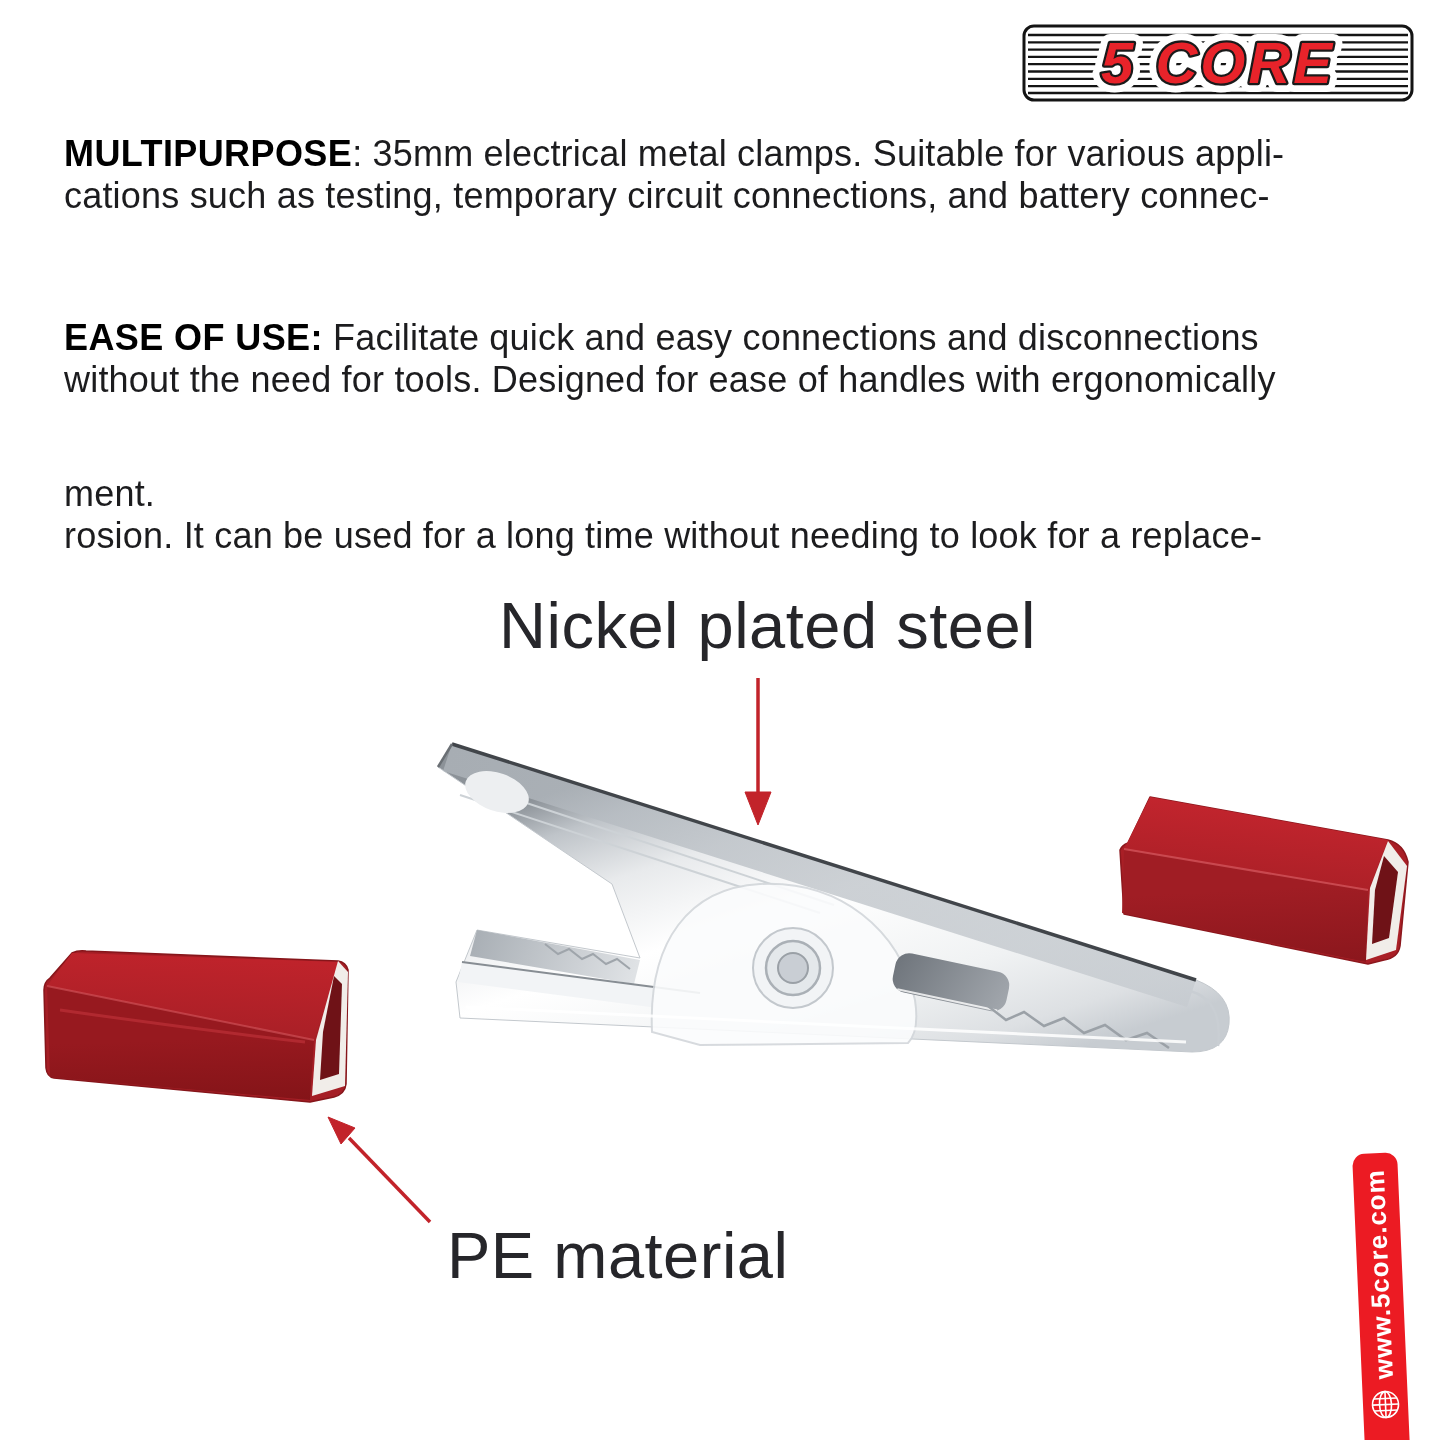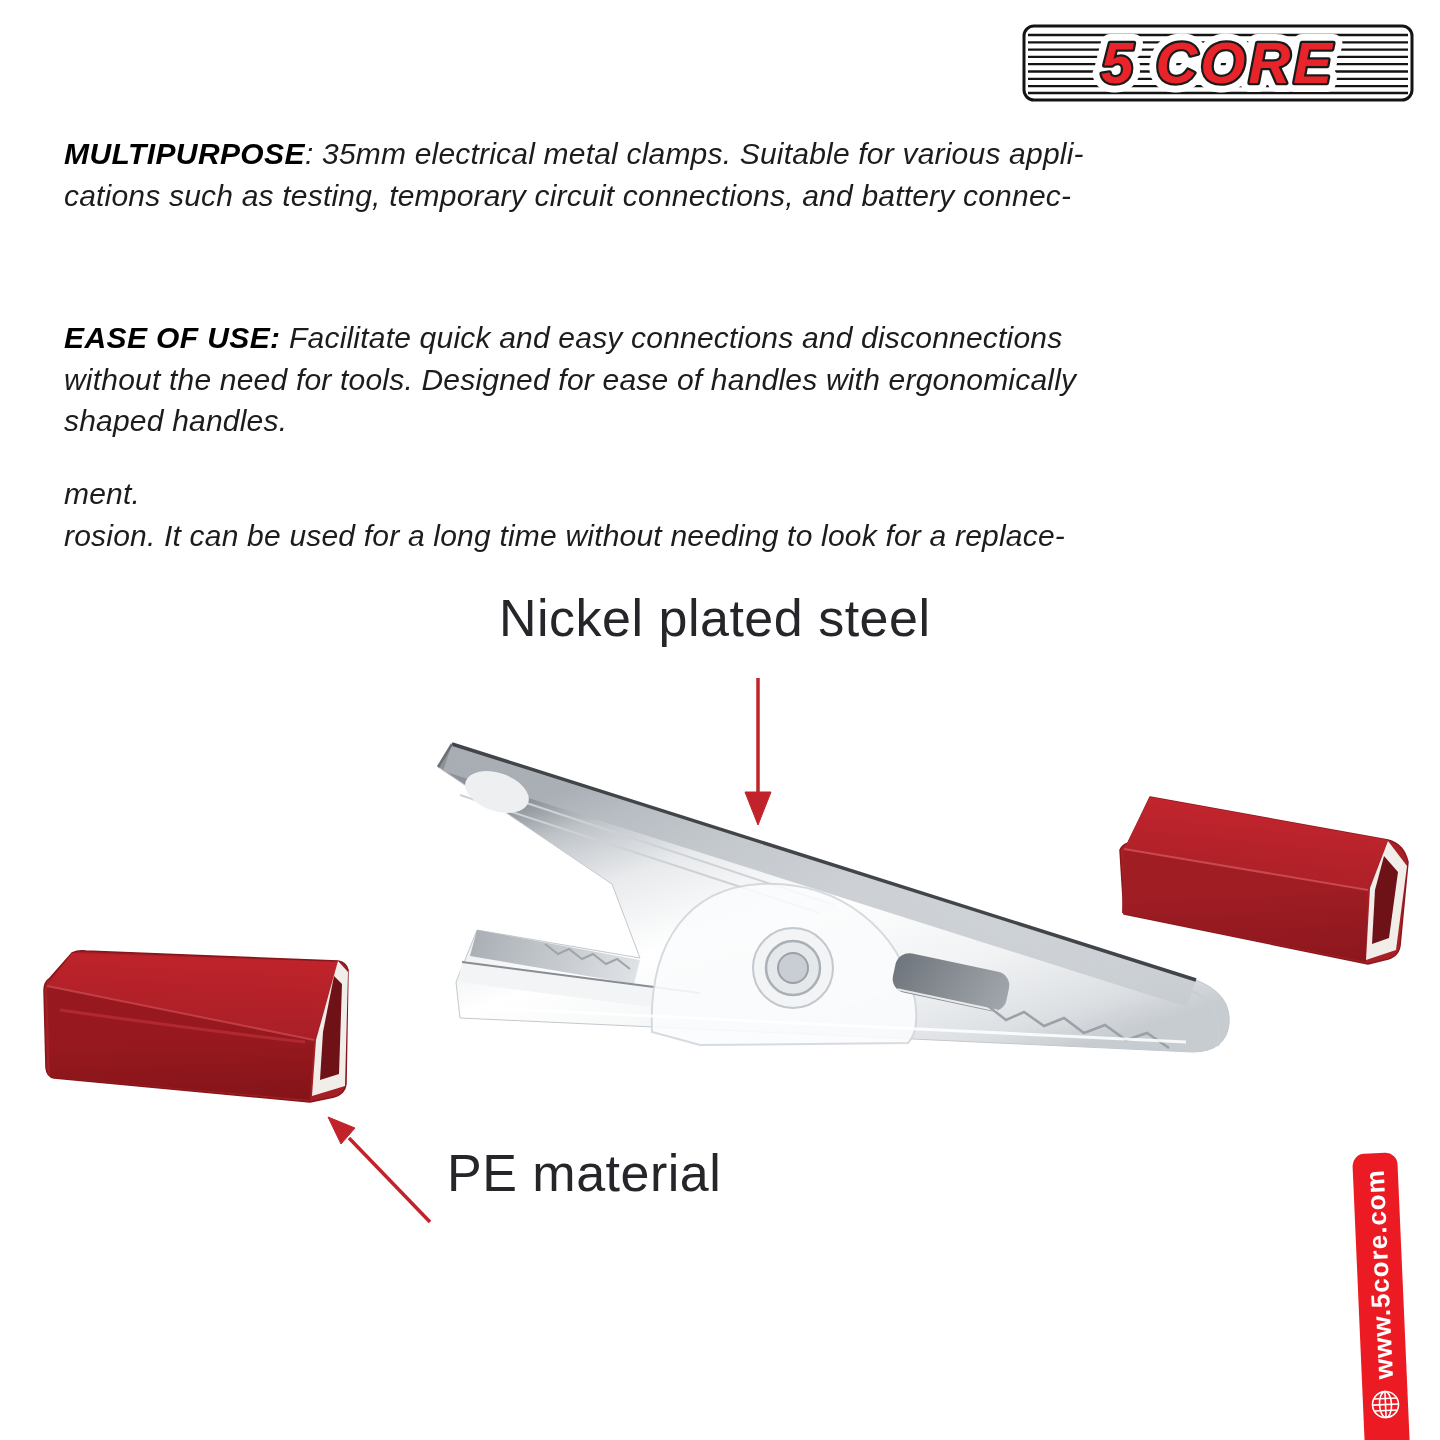--- a/index.html
+++ b/index.html
@@ -3,25 +3,25 @@
 <meta charset="utf-8">
 <style>
   html,body{margin:0;padding:0;}
   body{
     width:1440px;height:1440px;position:relative;overflow:hidden;
     background:#ffffff;
     font-family:"Liberation Sans", sans-serif;
   }
   .para{
     position:absolute;left:64px;width:1330px;
-    font-size:30px;line-height:41.5px;color:#1c1c1e;letter-spacing:0.2px;font-style:italic;
+    font-size:36px;line-height:41.5px;color:#1c1c1e;letter-spacing:0.2px;
   }
   .para b{font-weight:700;color:#000;letter-spacing:0.4px;}
   .big-label{
-    position:absolute;font-size:52px;color:#26262a;letter-spacing:0.5px;
+    position:absolute;font-size:65px;color:#26262a;letter-spacing:0.5px;
     white-space:nowrap;
   }
   #scene{position:absolute;left:0;top:0;}
   #logo{position:absolute;left:1022px;top:24px;}
   .badge{
     position:absolute;left:1366px;top:1153px;width:45px;height:320px;
     background:#ec1b23;border-radius:12px;
     transform:rotate(-2.5deg);transform-origin:50% 100%;
   }
   .badge-text{
@@ -53,30 +53,29 @@
 </svg>
 
 <div class="para" style="top:133px">
   <div><b>MULTIPURPOSE</b><span>: 35mm electrical metal clamps. Suitable for various appli-</span></div>
   <div>cations such as testing, temporary circuit connections, and battery connec-</div>
 </div>
 
 <div class="para" style="top:317px">
   <div><b>EASE OF USE:</b><span> Facilitate quick and easy connections and disconnections</span></div>
   <div>without the need for tools. Designed for ease of handles with ergonomically</div>
-  <div>shaped handles.</div>
 </div>
 
 <div class="para" style="top:473px">
   <div>ment.</div>
   <div>rosion. It can be used for a long time without needing to look for a replace-</div>
 </div>
 
 <div class="big-label" style="left:499px;top:588px">Nickel plated steel</div>
-<div class="big-label" style="left:447px;top:1143px">PE material</div>
+<div class="big-label" style="left:447px;top:1218px">PE material</div>
 
 <svg id="scene" width="1440" height="1440" viewBox="0 0 1440 1440">
   <defs>
     <linearGradient id="gradMetal" gradientUnits="userSpaceOnUse" x1="700" y1="745" x2="825" y2="1130">
       <stop offset="0" stop-color="#8c9298"></stop>
       <stop offset="0.10" stop-color="#bfc4c9"></stop>
       <stop offset="0.25" stop-color="#e8eaec"></stop>
       <stop offset="0.45" stop-color="#ffffff"></stop>
       <stop offset="0.72" stop-color="#f0f2f3"></stop>
       <stop offset="0.90" stop-color="#dde0e3"></stop>

